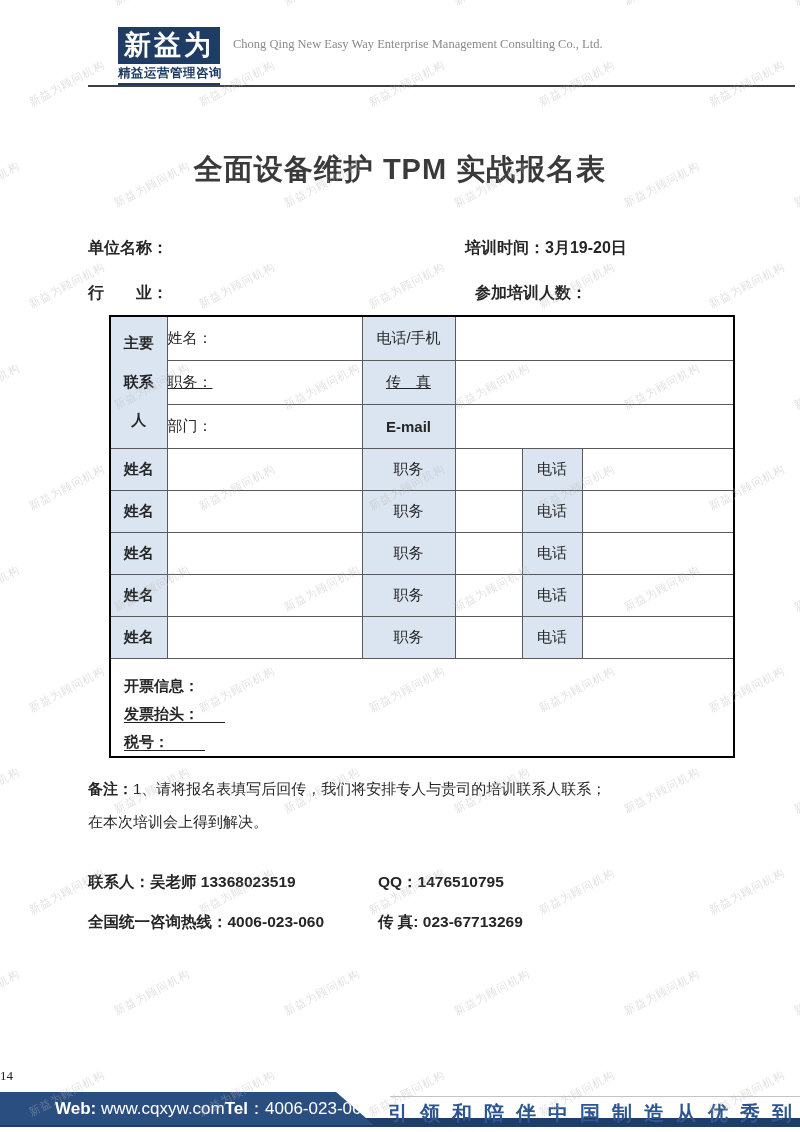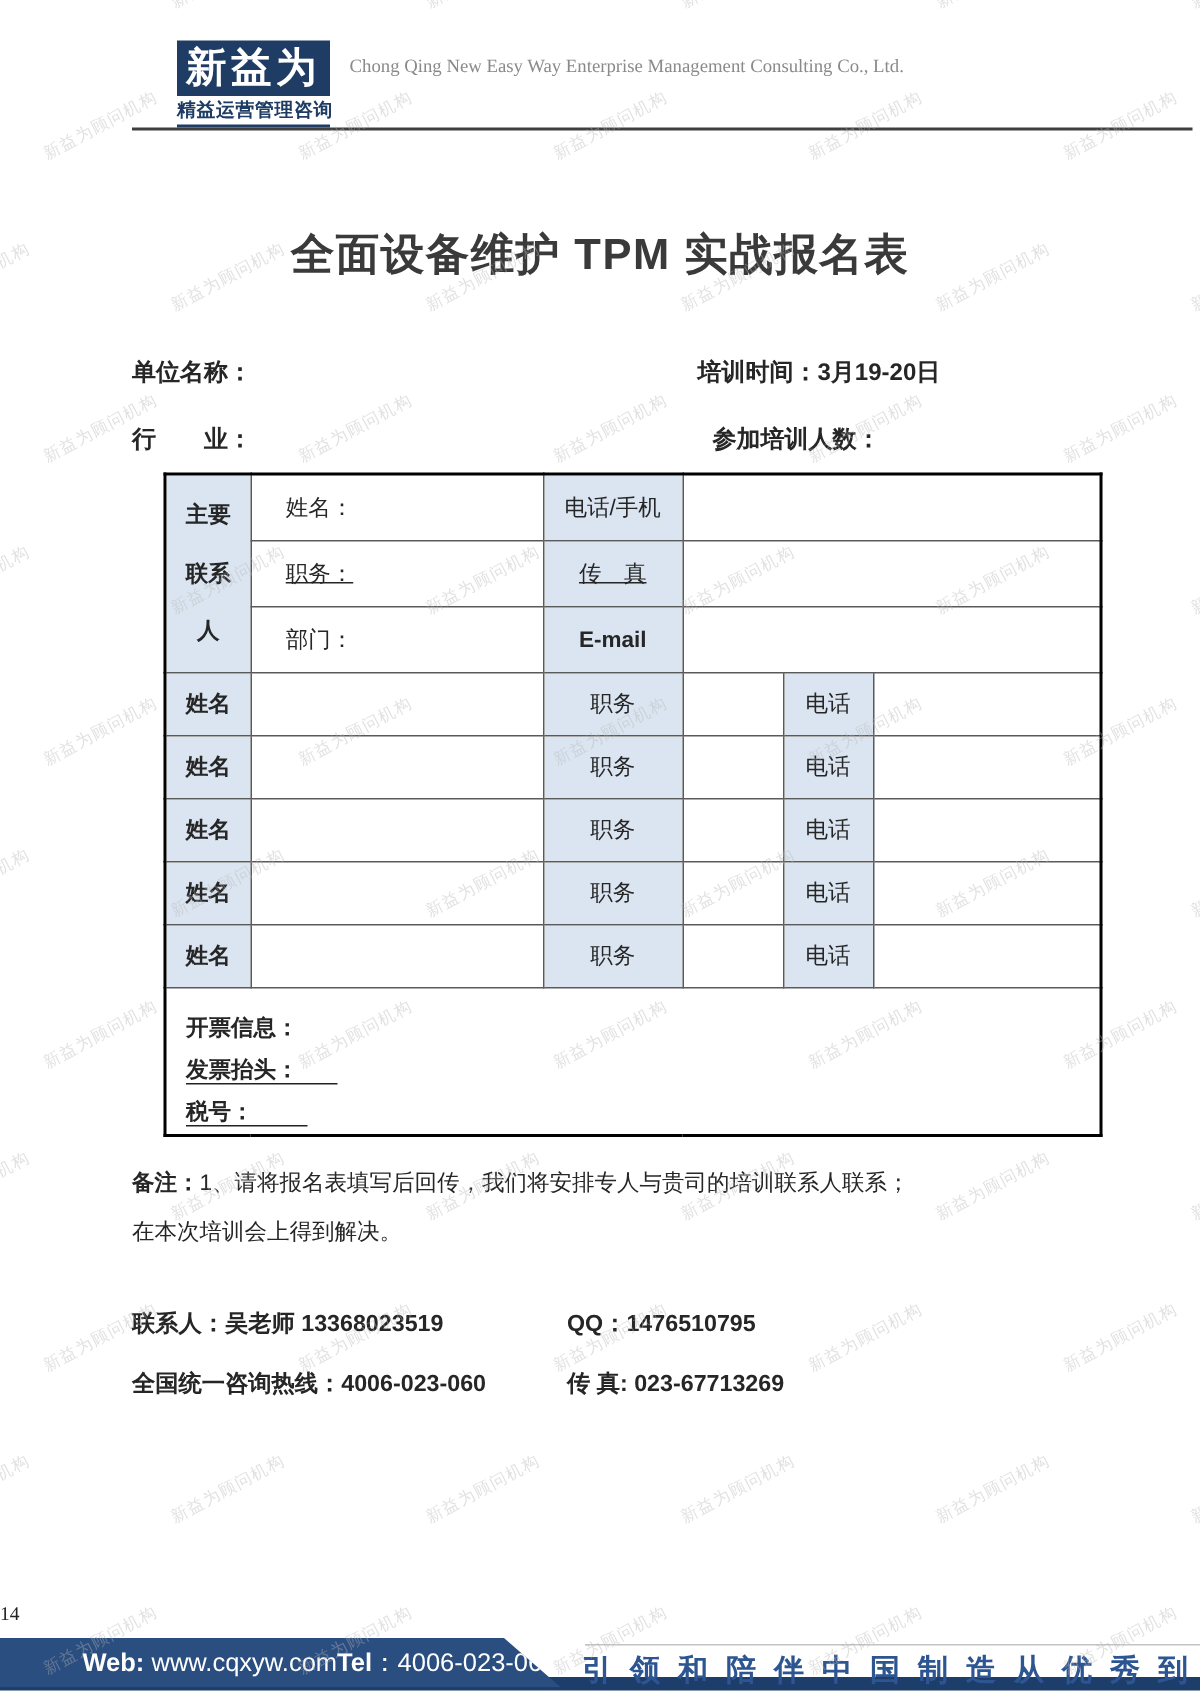--- a/index.html
+++ b/index.html
@@ -60,21 +60,21 @@
     border-collapse:collapse; table-layout:fixed;
     border:2px solid #000000;
     margin-left:21px;
   }
   table.form td {
     border:1px solid #5a5a5a; font-size:15px; color:#262626;
     overflow:hidden; vertical-align:middle;
   }
   td.blue { background:#dbe5f1; }
   td.center { text-align:center; }
-  td.lbl { padding-left:23px; }
+  td.lbl { padding-left:0; }
   td.bold { font-weight:bold; }
   .vstack { display:flex; flex-direction:column; justify-content:space-between; height:108px; padding:6px 0; }
   .vstack span { text-align:center; font-weight:bold; }
   td.invoice-cell { padding:13px 13px 0 13px; line-height:28px; font-weight:bold; vertical-align:top; }
   .u1 { border-bottom:1.5px solid #222; padding-right:26px; }
   .u2 { border-bottom:1.5px solid #222; padding-right:36px; }
   .inv-line { margin-bottom:0; }
 
   
   .notes { position:absolute; left:88px; top:772px; width:632px; font-size:15px; line-height:33px; color:#262626; }

